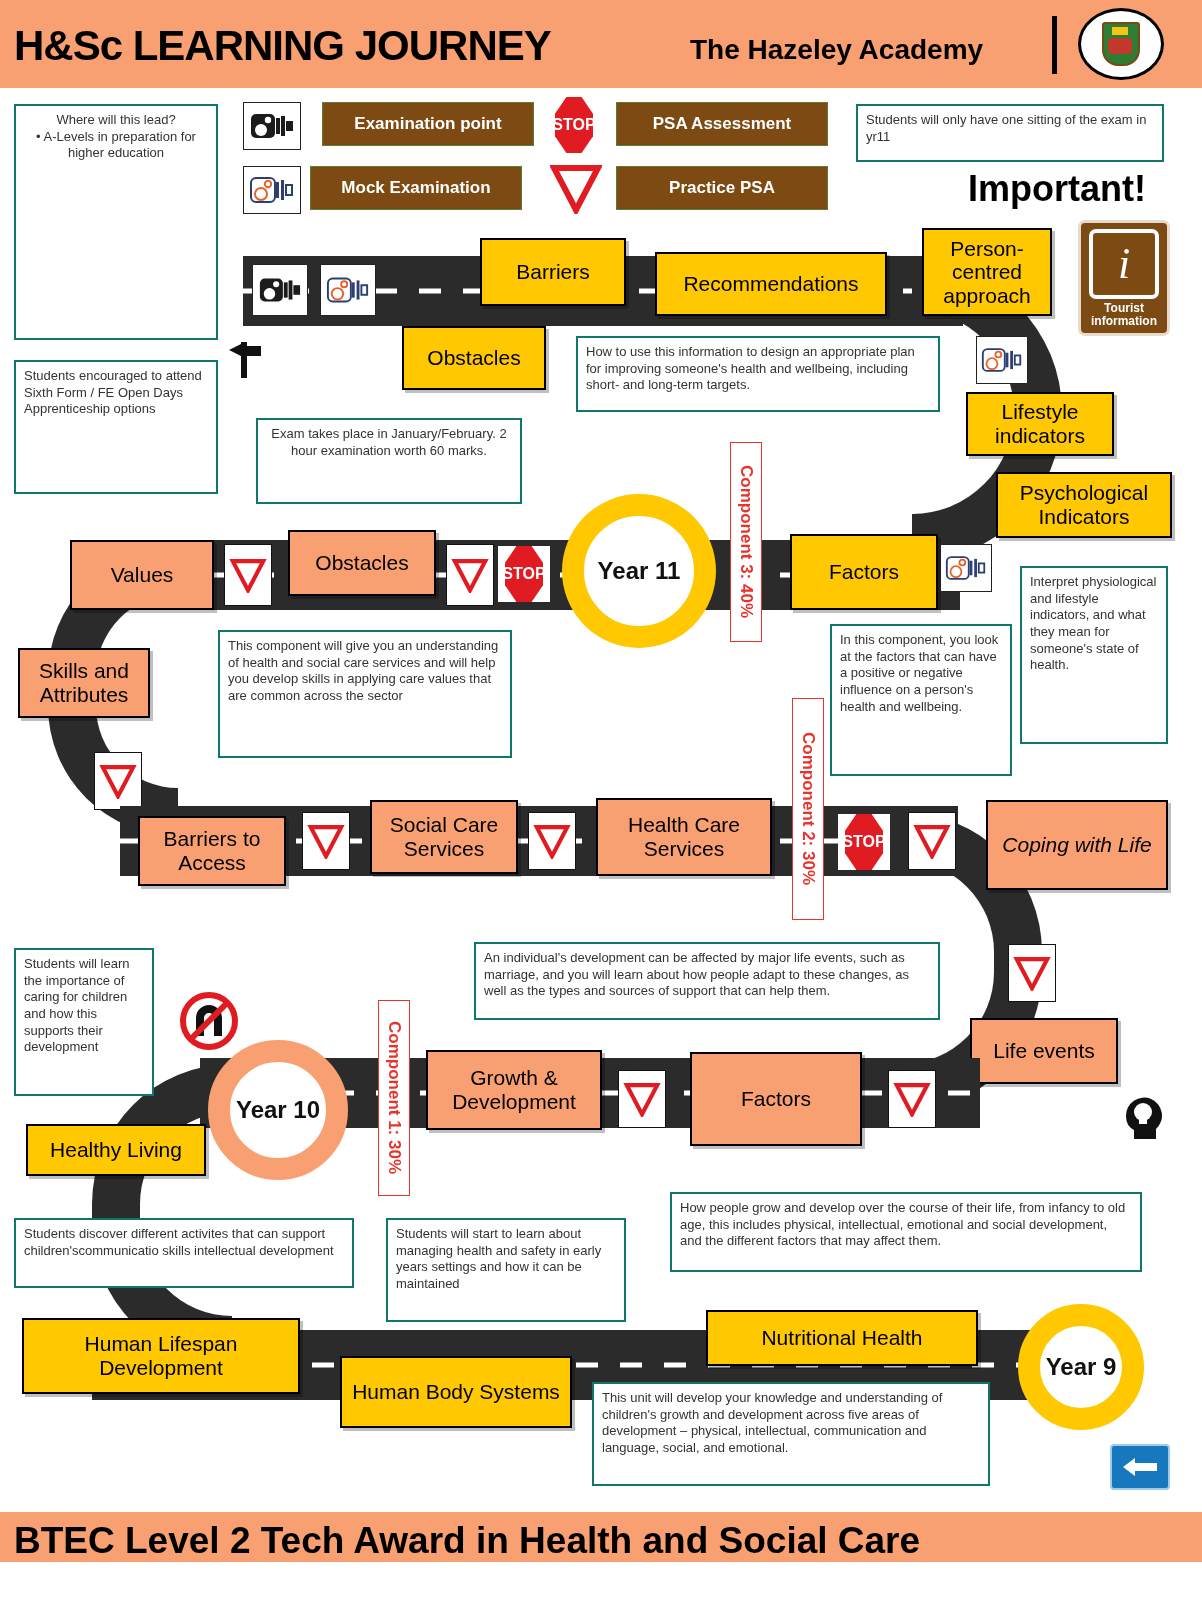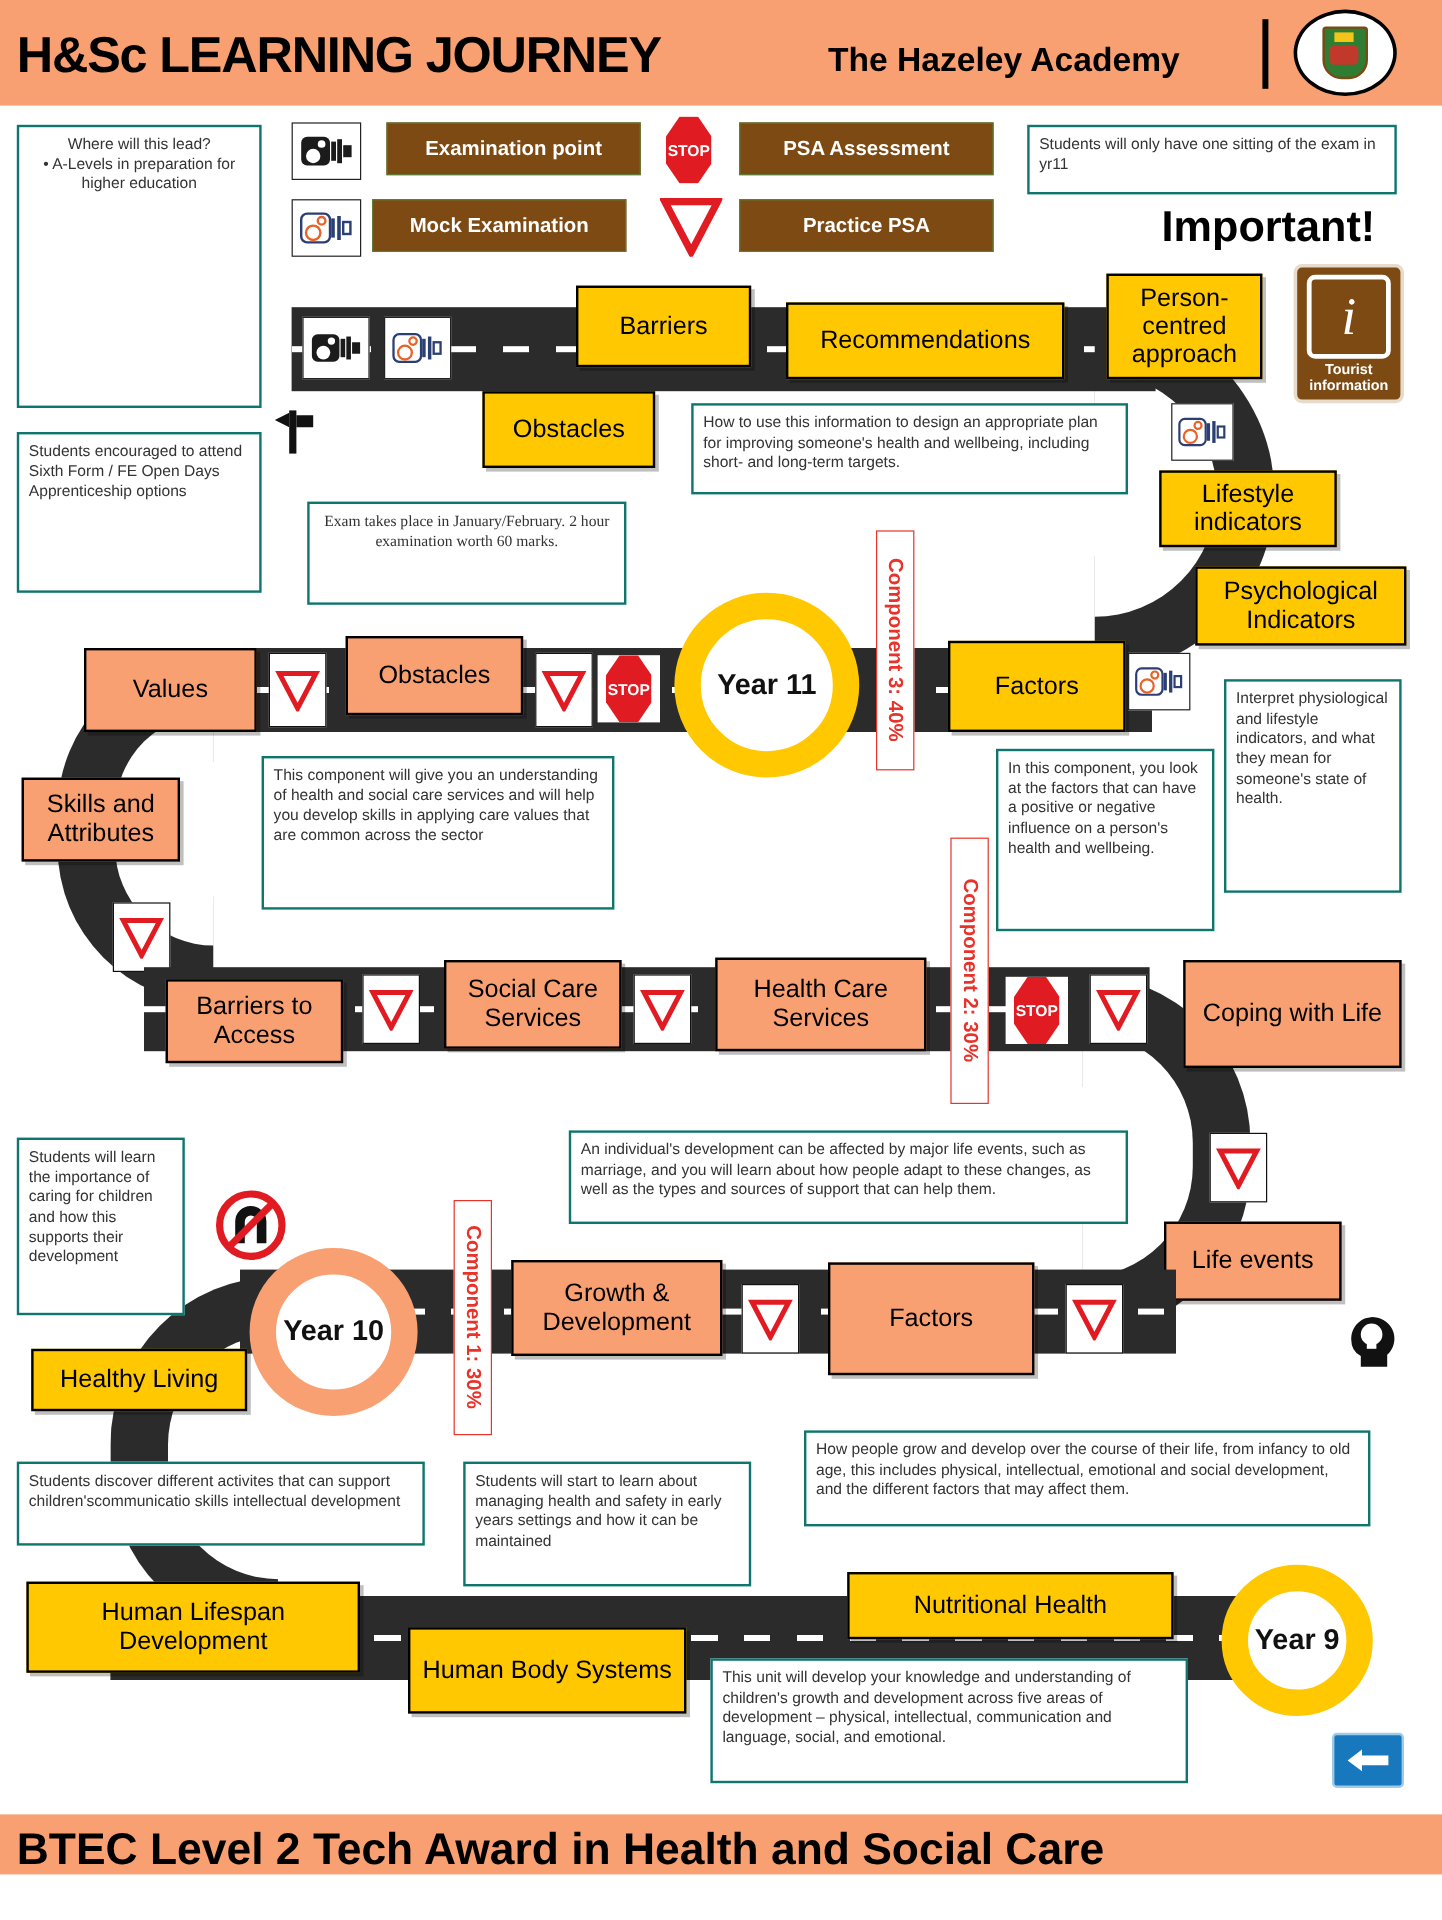--- a/index.html
+++ b/index.html
@@ -40,21 +40,21 @@
       box-shadow:3px 3px 0 rgba(0,0,0,.25);}
   .brownbox{background:#7C4A12;border:1px solid #5f7a35;display:flex;align-items:center;justify-content:center;
       color:#fff;font-weight:bold;font-size:17px;}
 
   
   .road{background:#2b2b2b;}
   .road-dash{position:absolute;left:0;top:50%;transform:translateY(-50%);height:5px;width:100%;
       background:repeating-linear-gradient(to right,#fff 0 22px,transparent 22px 44px);}
   .road-arc{border:48px solid #2b2b2b;background:transparent;}
   .stop{width:44px;height:44px;background:#fff;display:flex;align-items:center;justify-content:center;}
-  .stop-oct{width:38px;height:56px;background:#E01B22;color:#fff;font-size:13px;font-weight:bold;
+  .stop-oct{width:38px;height:56px;background:#E01B22;color:#fff;font-size:16px;font-weight:bold;
       display:flex;align-items:center;justify-content:center;
       clip-path:polygon(30% 0,70% 0,100% 30%,100% 70%,70% 100%,30% 100%,0 70%,0 30%);}
   .cam{width:48px;height:42px;background:#fff;border:1px solid #222;display:flex;align-items:center;justify-content:center;}
   .cam svg{display:block;}
 
   
   .yearcircle{border-radius:50%;background:#fff;display:flex;align-items:center;justify-content:center;
       font-weight:bold;font-size:24px;color:#111;}
   .yc-yellow{border:22px solid #FFC800;}
   .yc-peach{border:22px solid #F9A072;}
@@ -187,21 +187,21 @@
     <rect x="27" y="8" width="3" height="16" fill="#2b3f73"></rect>
     <rect x="32" y="6" width="3" height="20" fill="#2b3f73"></rect>
     <rect x="37" y="11" width="6" height="10" fill="#fff" stroke="#2b3f73" stroke-width="2"></rect>
   </svg>
 </div>
 <div class="abs yellowbox" style="left:966px;top:392px;width:148px;height:64px;">Lifestyle indicators</div>
 <div class="abs yellowbox" style="left:996px;top:472px;width:176px;height:66px;">Psychological Indicators</div>
 
 <div class="abs note" style="left:1020px;top:566px;width:148px;height:178px;">Interpret physiological and lifestyle indicators, and what they mean for someone's state of health.</div>
 
-<div class="abs note center" style="left:256px;top:418px;width:266px;height:86px;font-family:Liberation Serif, serif;">Exam takes place in January/February. 2 hour examination worth 60 marks.</div>
+<div class="abs note center" style="left:256px;top:418px;width:266px;height:86px;">Exam takes place in January/February. 2 hour examination worth 60 marks.</div>
 
 <div class="abs" id="signpost">
   <svg width="34" height="40" viewBox="0 0 34 40">
     <rect x="13" y="2" width="6" height="36" fill="#111"></rect>
     <polygon points="19,6 33,6 33,16 19,16" fill="#111"></polygon>
     <polygon points="13,4 1,10 13,16" fill="#111"></polygon>
   </svg>
 </div>
 
 <div class="abs road" style="left:120px;top:540px;width:840px;height:70px;">
@@ -289,21 +289,21 @@
 <div class="abs stop" style="left:838px;top:814px;width:52px;height:56px;">
   <div class="stop-oct">STOP</div>
 </div>
 <div class="abs" style="left:908px;top:812px;width:48px;height:58px;background:#fff;border:1px solid #111;
      display:flex;align-items:center;justify-content:center;">
   <svg width="40" height="36" viewBox="0 0 52 52">
       <polygon points="4,6 48,6 26,48" fill="#fff" stroke="#E01B22" stroke-width="6"></polygon>
     </svg>
 </div>
 
-<div class="abs peachbox" style="left:986px;top:800px;width:182px;height:90px;">Coping with Life</div>
+<div class="abs peachbox" style="left:986px;top:800px;width:182px;height:90px;font-style:italic;">Coping with Life</div>
 
 <div class="abs" style="left:1008px;top:944px;width:48px;height:58px;background:#fff;border:1px solid #111;
      display:flex;align-items:center;justify-content:center;">
   <svg width="40" height="36" viewBox="0 0 52 52">
       <polygon points="4,6 48,6 26,48" fill="#fff" stroke="#E01B22" stroke-width="6"></polygon>
     </svg>
 </div>
 <div class="abs peachbox" style="left:970px;top:1018px;width:148px;height:66px;">Life events</div>
 
 <div class="abs note" style="left:474px;top:942px;width:466px;height:78px;">An individual's development can be affected by major life events, such as marriage, and you will learn about how people adapt to these changes, as well as the types and sources of support that can help them.</div>

